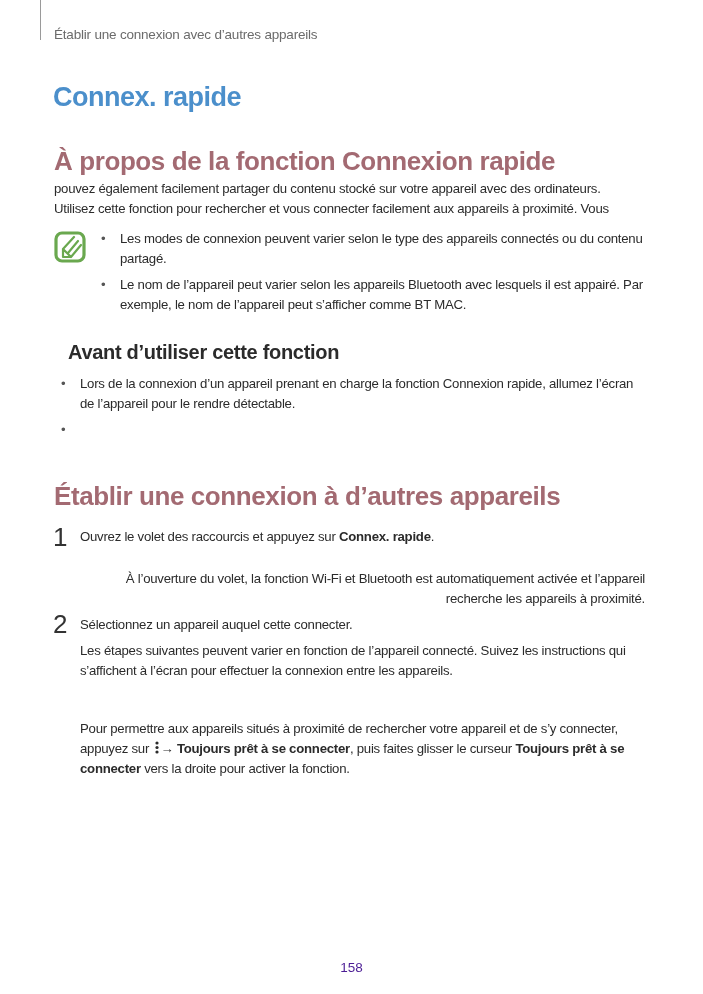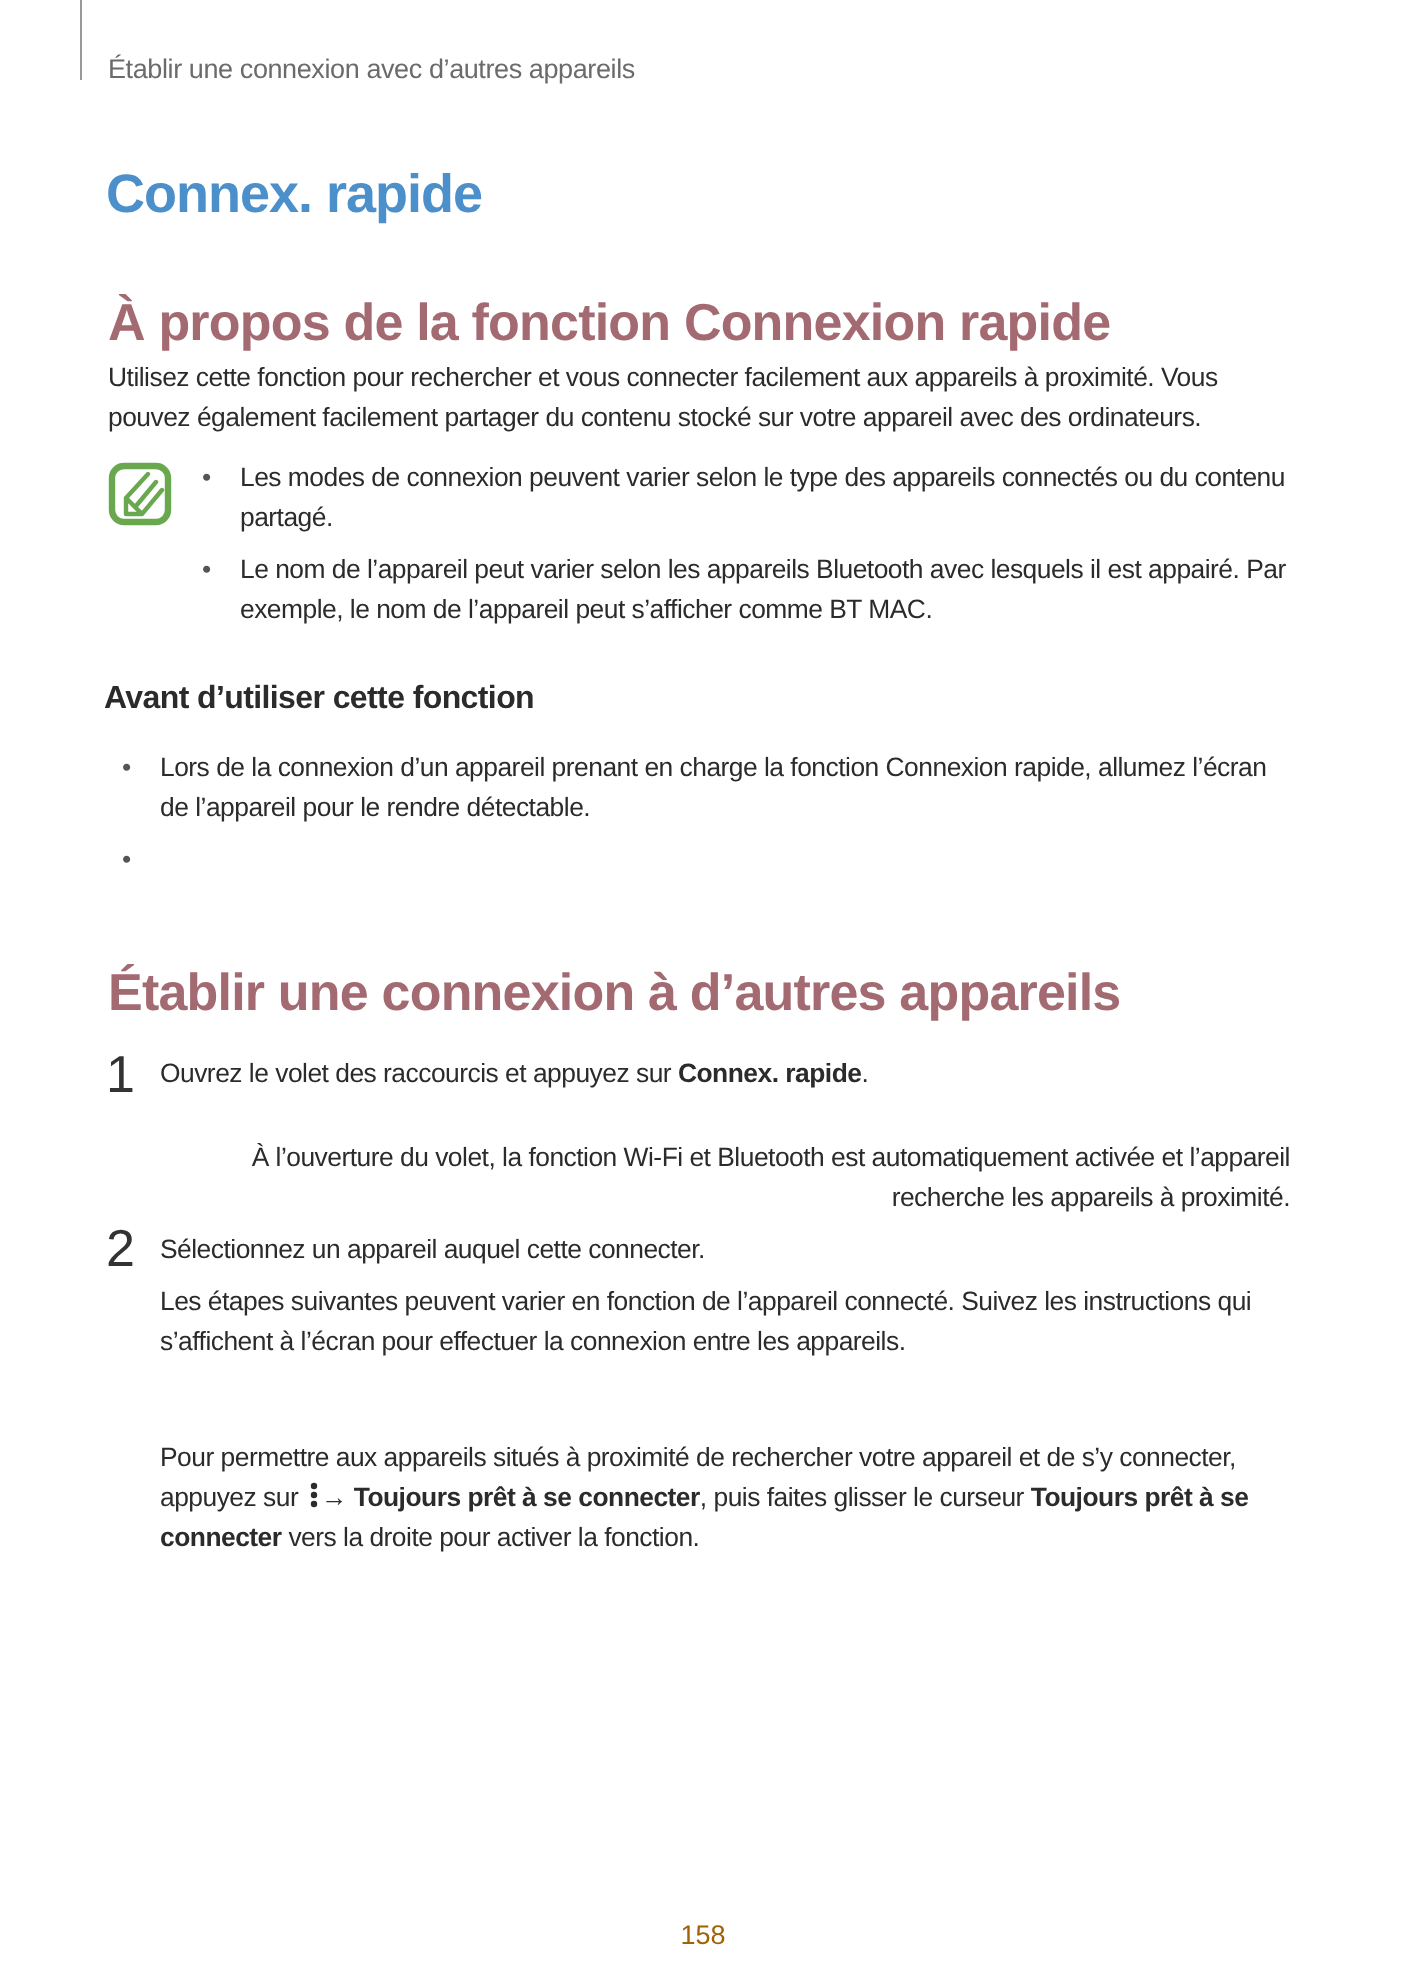--- a/index.html
+++ b/index.html
@@ -13,21 +13,21 @@
   .running-header {
     position: absolute; left: 54px; top: 27px; font-size: 13.5px; color: #6b6b6b; letter-spacing: -0.2px;
   }
   .page-title {
     position: absolute; left: 53px; top: 82px; font-size: 27px; font-weight: bold; color: #4b8fcb; letter-spacing: -0.5px;
   }
   .h2 {
     position: absolute; left: 54px; font-size: 26px; font-weight: bold; color: #a36a72; letter-spacing: -0.4px;
   }
   .h3 {
-    position: absolute; left: 52px; font-size: 16px; font-weight: bold; color: #2b2b2b; letter-spacing: -0.3px;
+    position: absolute; left: 68px; font-size: 20px; font-weight: bold; color: #2b2b2b; letter-spacing: -0.3px;
   }
   .para {
     position: absolute; left: 54px; width: 600px; font-size: 13.2px; line-height: 20px; letter-spacing: -0.25px; color: #2b2b2b;
   }
   .note-icon {
     position: absolute; left: 54px; top: 231px; width: 32px; height: 32px;
   }
   .bullet-list { position: absolute; margin: 0; padding: 0; list-style: none; }
   .bullet-list li {
     position: relative; font-size: 13.2px; line-height: 20px; letter-spacing: -0.25px; color: #2b2b2b;
@@ -39,35 +39,35 @@
     position: absolute; left: 53px; font-size: 26px; color: #333; font-weight: normal; line-height: 26px;
   }
   .step-text {
     position: absolute; left: 80px; width: 580px; font-size: 13.2px; line-height: 20px; letter-spacing: -0.25px; color: #2b2b2b;
   }
   b { font-weight: bold; }
   .kebab {
     display: inline-block; width: 4px; height: 13px; vertical-align: -1px; margin: 0 2px;
   }
   .page-number {
-    position: absolute; left: 0; width: 703px; top: 960px; text-align: center; font-size: 13.5px; color: #a16207;
+    position: absolute; left: 0; width: 703px; top: 960px; text-align: center; font-size: 13.5px; color: #4c1d95;
   }
 </style>
 </head>
 <body>
 
 <div class="header-rule"></div>
 <div class="running-header">Établir une connexion avec d’autres appareils</div>
 
 <div class="page-title">Connex. rapide</div>
 
 <div class="h2" style="top:146px;">À propos de la fonction Connexion rapide</div>
 <div class="para" style="top:179px;">
+  <div>pouvez également facilement partager du contenu stocké sur votre appareil avec des ordinateurs.</div>
   <div>Utilisez cette fonction pour rechercher et vous connecter facilement aux appareils à proximité. Vous</div>
-  <div>pouvez également facilement partager du contenu stocké sur votre appareil avec des ordinateurs.</div>
 </div>
 
 <svg class="note-icon" viewBox="0 0 32 32">
   <rect x="2" y="2" width="28" height="28" rx="6" ry="6" fill="none" stroke="#6aa84f" stroke-width="3.2"></rect>
   <path d="M9 26 L9 18 L20 6 M9 26 L17 26 L27 14 M9 18 L17 26 M14 22 L24 10" fill="none" stroke="#6aa84f" stroke-width="2.2" stroke-linejoin="round" stroke-linecap="round"></path>
 </svg>
 
 <ul class="bullet-list" style="left:120px; top:229px; width:530px;">
   <li style="margin-bottom:6px;">
     <span class="dot">•</span>

